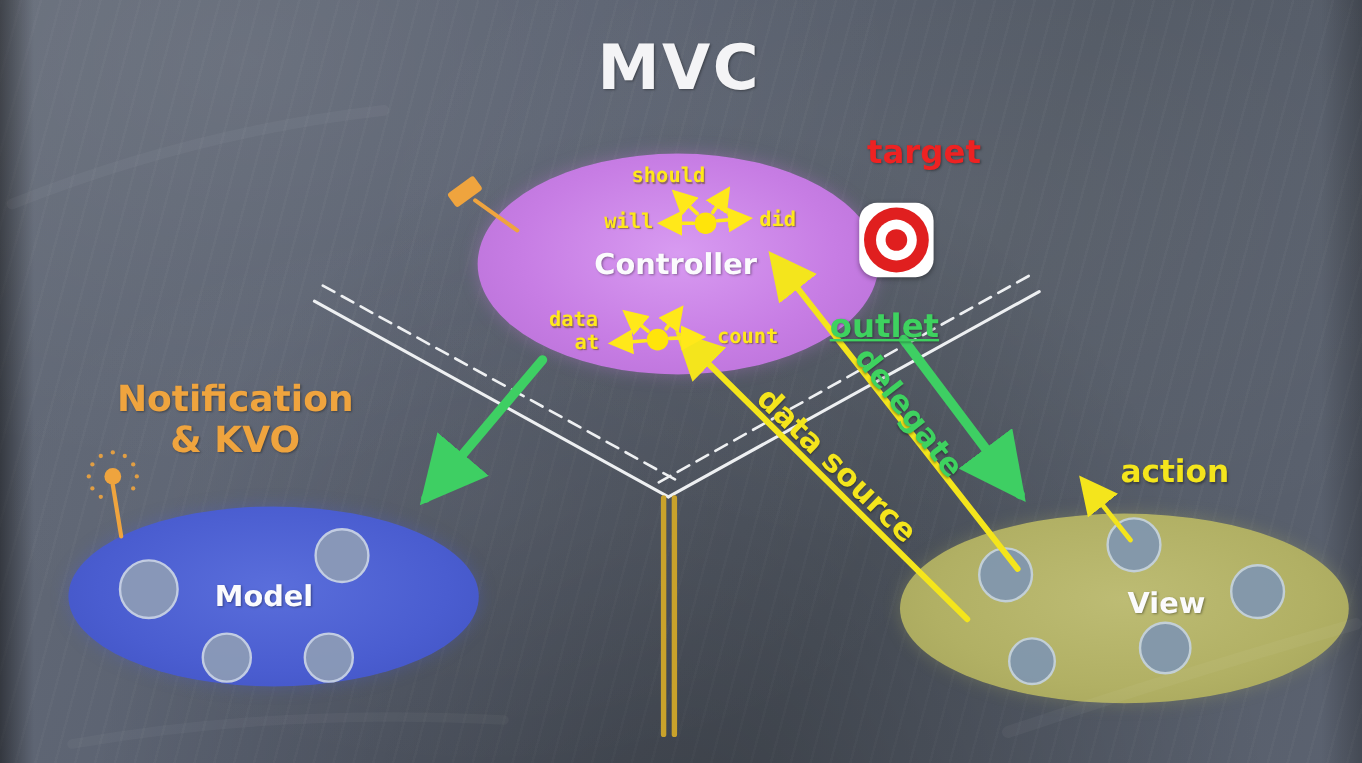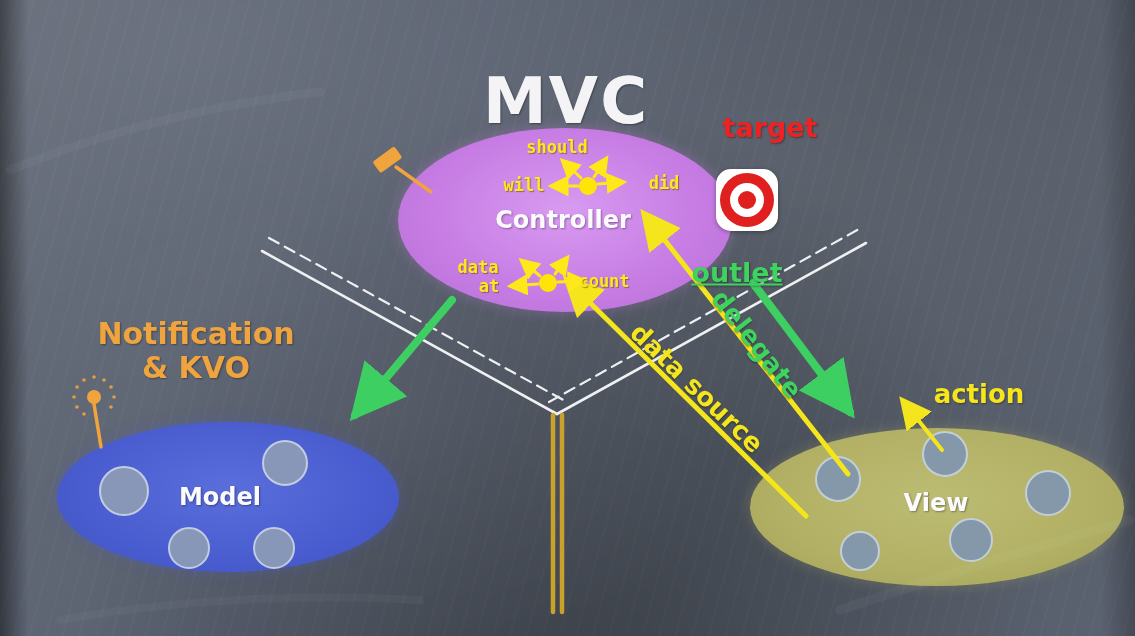--- a/index.html
+++ b/index.html
@@ -23,21 +23,21 @@
   .ellipse.model{left:57px;top:422px;width:342px;height:150px;
     background:radial-gradient(ellipse at 50% 45%, #5a6edb 0%, #4a5dd0 60%, #3f51c0 100%);
     box-shadow:0 0 14px rgba(74,93,208,.35);}
   .ellipse.view{left:750px;top:428px;width:374px;height:158px;
     background:radial-gradient(ellipse at 50% 45%, #bdbc74 0%, #b1b064 60%, #a3a258 100%);
     box-shadow:0 0 14px rgba(177,176,100,.30);}
   .circ{position:absolute;border-radius:50%;background:#8d9cb6;border:2px solid #ccd6e4;opacity:.92;}
   .vcirc{background:#8096b0;border:2px solid #c4d2e0;}
   .lbl{position:absolute;transform:translate(-50%,-50%);white-space:nowrap;font-weight:bold;
        text-shadow:1px 1px 2px rgba(0,0,0,.35);}
-  .title{font-size:64px;color:#f4f4f6;letter-spacing:2px;margin-top:44px;}
+  .title{font-size:52px;color:#f4f4f6;letter-spacing:2px;}
   .nodelbl{font-size:24px;color:#fbfbfd;}
   .mono{font-family:"DejaVu Sans Mono","Liberation Mono",monospace;font-size:17px;color:#ffe81a;
         text-shadow:1px 1px 1px rgba(90,70,0,.55);text-align:right;}
   .red{color:#ee2222;font-size:27px;margin-left:31px;}
   .green{color:#3ed25f;font-size:27px;}
   .yellow{color:#f4e51c;font-size:26px;}
   .orange{color:#efa43e;font-size:30px;}
   .rot{transform-origin:center center;}
   svg.overlay{position:absolute;left:0;top:0;z-index:5;}
   .layer-shapes{position:absolute;left:0;top:0;width:100%;height:100%;z-index:2;}
@@ -158,28 +158,28 @@
         <div class="t-r3"></div>
       </div>
     </div>
   </div>
 
   <div class="layer-text">
     <div class="lbl title" style="left:566px;top:57px;">MVC</div>
 
     <div class="lbl nodelbl" style="left:563px;top:220px;">Controller</div>
     <div class="lbl nodelbl" style="left:220px;top:497px;">Model</div>
-    <div class="lbl nodelbl" style="left:936px;top:503px;">View</div>
+    <div class="lbl nodelbl" style="left:972px;top:503px;">View</div>
 
     <div class="lbl mono" style="left:557px;top:147px;">should</div>
     <div class="lbl mono" style="left:524px;top:185px;">will</div>
-    <div class="lbl mono" style="left:648px;top:183px;margin-left:16px;">did</div>
+    <div class="lbl mono" style="left:648px;top:183px;">did</div>
     <div class="lbl mono" style="left:478px;top:267px;">data</div>
     <div class="lbl mono" style="left:489px;top:286px;">at</div>
-    <div class="lbl mono" style="left:604px;top:281px;">count</div>
+    <div class="lbl mono" style="left:623px;top:281px;">count</div>
 
     <div class="lbl red" style="left:739px;top:127px;">target</div>
     <div class="lbl green" style="left:737px;top:272px;text-decoration:underline;">outlet</div>
     <div class="lbl green rot" style="left:757px;top:344px;font-size:26px;transform:translate(-50%,-50%) rotate(52deg);">delegate</div>
     <div class="lbl yellow rot" style="left:697px;top:388px;transform:translate(-50%,-50%) rotate(44deg);">data source</div>
     <div class="lbl yellow" style="left:979px;top:394px;">action</div>
 
     <div class="lbl orange" style="left:196px;top:333px;">Notification</div>
     <div class="lbl orange" style="left:196px;top:367px;">&amp; KVO</div>
   </div>

